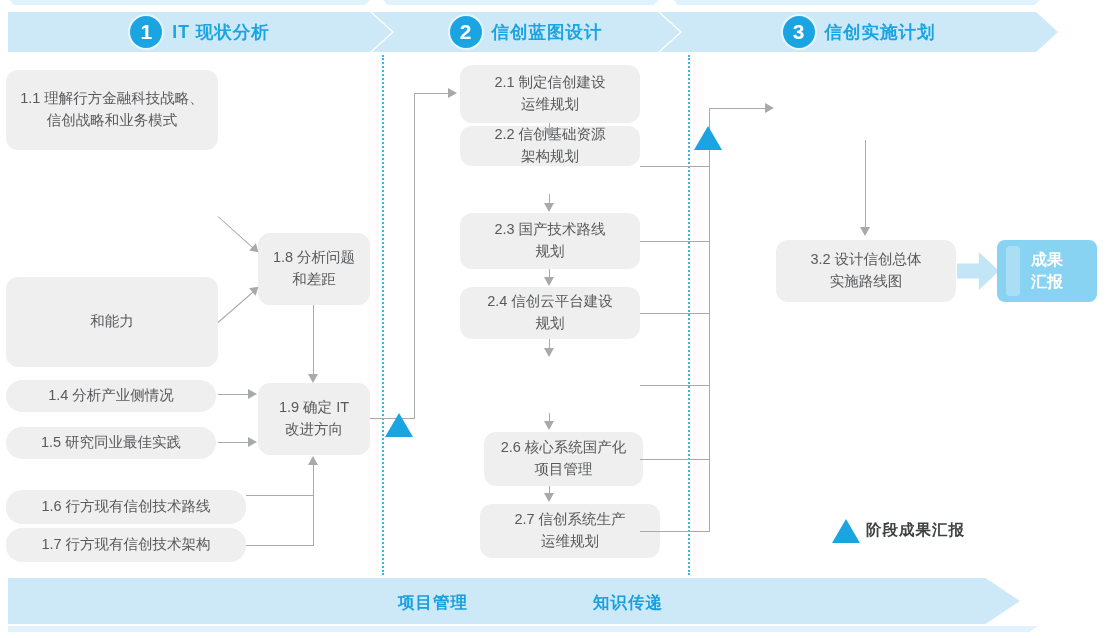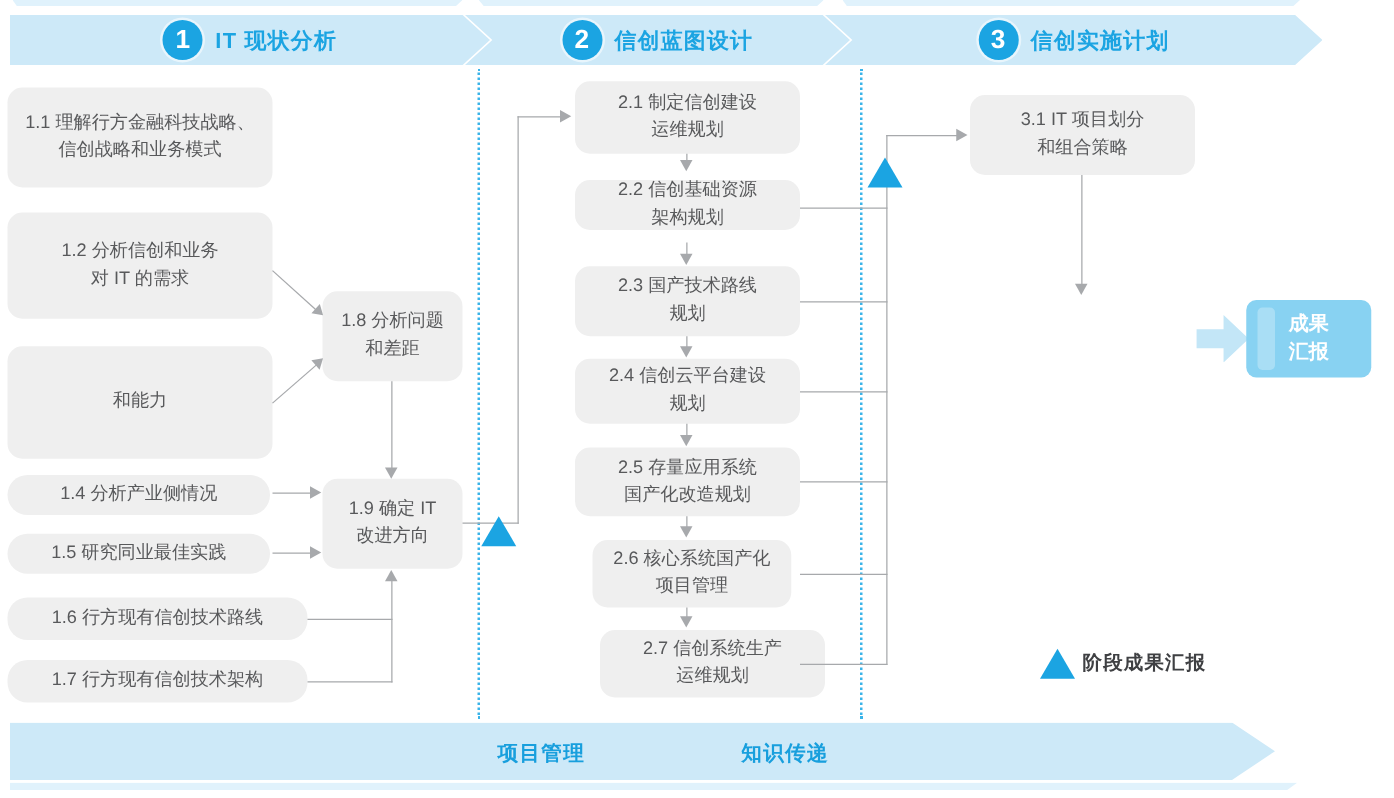--- a/index.html
+++ b/index.html
@@ -87,80 +87,72 @@
     <span class="ptitle">信创实施计划</span>
   </div>
 
   <div class="dotted-sep" style="left:382px;"></div>
   <div class="dotted-sep" style="left:688px;"></div>
 
   <div class="box" style="left:6px;top:70px;width:212px;height:80px">
     <span>1.1 理解行方金融科技战略、</span>
     <span>信创战略和业务模式</span>
   </div>
-  <div class="box" style="left:6px;top:170px;width:212px;height:85px">
-    <span>1.2 分析信创和业务</span>
-    <span>对 IT 的需求</span>
-  </div>
   <div class="box" style="left:6px;top:277px;width:212px;height:90px">
     <span>和能力</span>
   </div>
   <div class="box pill" style="left:6px;top:380px;width:210px;height:32px">
     <span>1.4 分析产业侧情况</span>
   </div>
   <div class="box pill" style="left:6px;top:427px;width:210px;height:32px">
     <span>1.5 研究同业最佳实践</span>
   </div>
-  <div class="box pill" style="left:6px;top:478px;width:240px;height:34px">
+  <div class="box pill" style="left:6px;top:490px;width:240px;height:34px">
     <span>1.6 行方现有信创技术路线</span>
   </div>
   <div class="box pill" style="left:6px;top:528px;width:240px;height:34px">
     <span>1.7 行方现有信创技术架构</span>
   </div>
   <div class="box" style="left:258px;top:233px;width:112px;height:72px">
     <span>1.8 分析问题</span>
     <span>和差距</span>
   </div>
   <div class="box" style="left:258px;top:383px;width:112px;height:72px">
     <span>1.9 确定 IT</span>
     <span>改进方向</span>
   </div>
 
   <div class="box" style="left:460px;top:65px;width:180px;height:58px">
     <span>2.1 制定信创建设</span>
     <span>运维规划</span>
   </div>
-  <div class="box" style="left:460px;top:144px;width:180px;height:40px">
+  <div class="box" style="left:460px;top:126px;width:180px;height:40px">
     <span>2.2 信创基础资源</span>
     <span>架构规划</span>
   </div>
   <div class="box" style="left:460px;top:213px;width:180px;height:56px">
     <span>2.3 国产技术路线</span>
     <span>规划</span>
   </div>
   <div class="box" style="left:460px;top:287px;width:180px;height:52px">
     <span>2.4 信创云平台建设</span>
     <span>规划</span>
   </div>
-  <div class="box" style="left:460px;top:358px;width:180px;height:55px">
-    <span>2.5 存量应用系统</span>
-    <span>国产化改造规划</span>
-  </div>
-  <div class="box" style="left:474px;top:432px;width:159px;height:54px">
+  <div class="box" style="left:484px;top:432px;width:159px;height:54px">
     <span>2.6 核心系统国产化</span>
     <span>项目管理</span>
   </div>
   <div class="box" style="left:480px;top:504px;width:180px;height:54px">
     <span>2.7 信创系统生产</span>
     <span>运维规划</span>
   </div>
 
-  <div class="box" style="left:776px;top:76px;width:180px;height:64px">
-    <span>3.1 IT 项目划分</span>
-    <span>和组合策略</span>
+  <div class="box" style="left:776px;top:240px;width:180px;height:62px">
+    <span>3.2 设计信创总体</span>
+    <span>实施路线图</span>
   </div>
 
   <div class="diag" style="left:218px;top:216px;width:50px;transform:rotate(42deg)">
     <span class="tip"></span>
   </div>
   <div class="diag" style="left:218px;top:322px;width:50px;transform:rotate(-41deg)">
     <span class="tip"></span>
   </div>
   <div class="vline" style="left:313px;top:305px;height:70px"></div>
   <div class="arr-d" style="left:308px;top:374px"></div>

